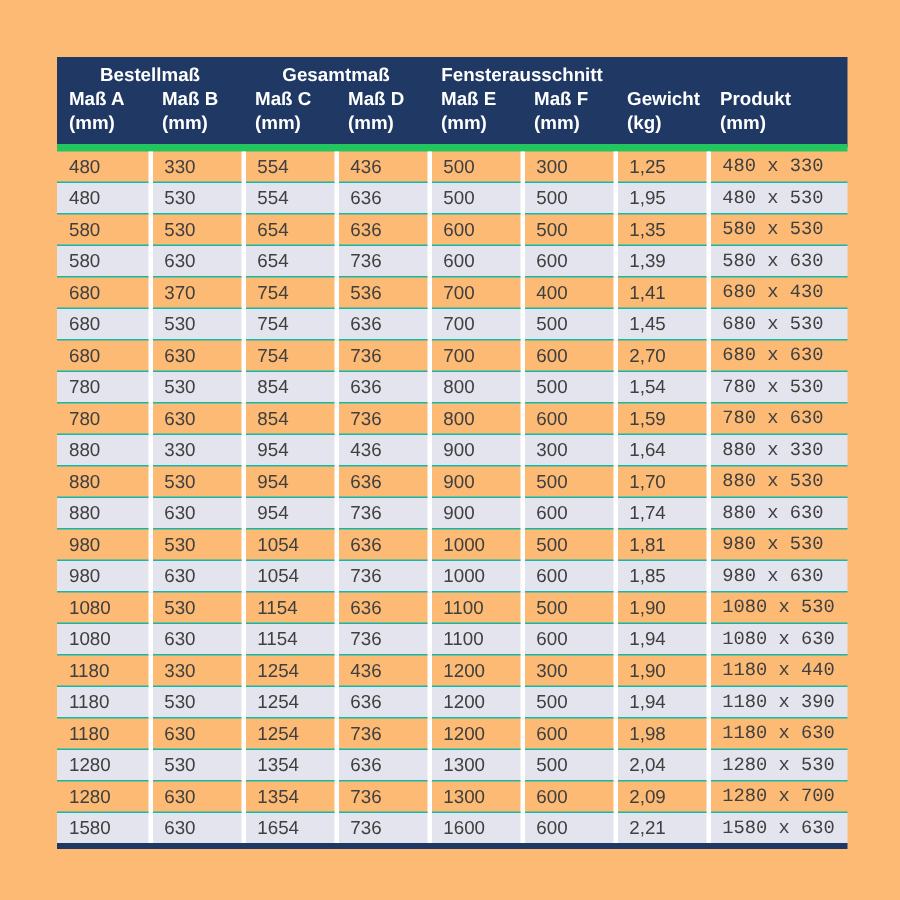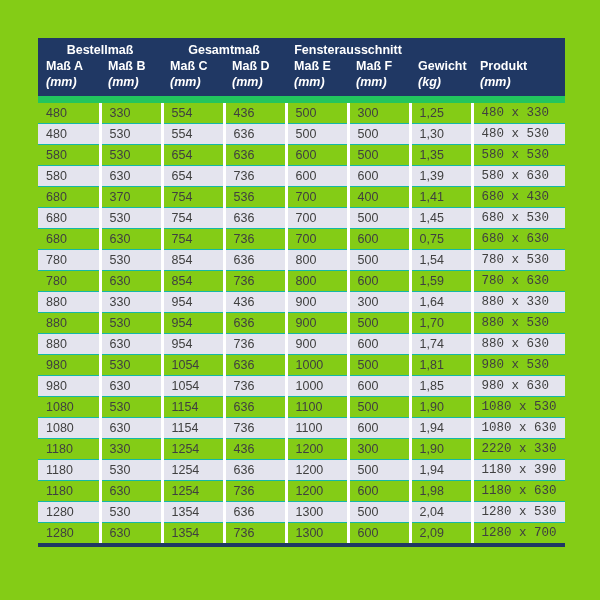--- a/index.html
+++ b/index.html
@@ -5,21 +5,21 @@
   * { box-sizing: border-box; }
   html, body {
     margin: 0; padding: 0;
     background: #ffffff;
     font-family: "Liberation Sans", sans-serif;
   }
   .page {
     position: relative;
     width: 600px;
     height: 600px;
-    background: #84cc16;
+    background: #fdba74;
     overflow: hidden;
   }
   table.spec-table {
     position: absolute;
     left: 38px;
     top: 38px;
     width: 527px;
     border-collapse: collapse;
     table-layout: fixed;
     border-bottom: 4px solid #203864;
@@ -38,23 +38,23 @@
     height: 20px;
     padding-top: 3px;
   }
   tr.colhead-row th {
     text-align: left;
     height: 40px;
     padding: 0 2px 5px 8px;
     line-height: 1.3;
     vertical-align: bottom;
   }
-  tr.colhead-row th .unit { display: block; font-weight: bold; font-style: italic; }
+  tr.colhead-row th .unit { display: block; font-weight: bold; }
   
-  tr.colhead-row th { border-bottom: 7px solid #22c55e; }
+  tr.colhead-row th { border-bottom: 5px solid #22c55e; }
   
   tbody td {
     font-size: 12.5px;
     color: #404040;
     padding: 3px 2px 3px 8px;
     height: 20px;
     border-right: 3px solid #ffffff;
     white-space: nowrap;
     overflow: hidden;
   }
@@ -106,21 +106,21 @@
           <td>1,25</td>
           <td>480 x 330</td>
         </tr>
         <tr class="band">
           <td>480</td>
           <td>530</td>
           <td>554</td>
           <td>636</td>
           <td>500</td>
           <td>500</td>
-          <td>1,30</td>
+          <td>1,95</td>
           <td>480 x 530</td>
         </tr>
         <tr>
           <td>580</td>
           <td>530</td>
           <td>654</td>
           <td>636</td>
           <td>600</td>
           <td>500</td>
           <td>1,35</td>
@@ -156,21 +156,21 @@
           <td>1,45</td>
           <td>680 x 530</td>
         </tr>
         <tr>
           <td>680</td>
           <td>630</td>
           <td>754</td>
           <td>736</td>
           <td>700</td>
           <td>600</td>
-          <td>0,75</td>
+          <td>2,70</td>
           <td>680 x 630</td>
         </tr>
         <tr class="band">
           <td>780</td>
           <td>530</td>
           <td>854</td>
           <td>636</td>
           <td>800</td>
           <td>500</td>
           <td>1,54</td>
@@ -257,21 +257,21 @@
           <td>1080 x 630</td>
         </tr>
         <tr>
           <td>1180</td>
           <td>330</td>
           <td>1254</td>
           <td>436</td>
           <td>1200</td>
           <td>300</td>
           <td>1,90</td>
-          <td>2220 x 330</td>
+          <td>1180 x 440</td>
         </tr>
         <tr class="band">
           <td>1180</td>
           <td>530</td>
           <td>1254</td>
           <td>636</td>
           <td>1200</td>
           <td>500</td>
           <td>1,94</td>
           <td>1180 x 390</td>
@@ -298,16 +298,26 @@
         </tr>
         <tr>
           <td>1280</td>
           <td>630</td>
           <td>1354</td>
           <td>736</td>
           <td>1300</td>
           <td>600</td>
           <td>2,09</td>
           <td>1280 x 700</td>
+        </tr>
+        <tr class="band">
+          <td>1580</td>
+          <td>630</td>
+          <td>1654</td>
+          <td>736</td>
+          <td>1600</td>
+          <td>600</td>
+          <td>2,21</td>
+          <td>1580 x 630</td>
         </tr>
       </tbody>
   </table>
 </div>
 
 </body></html>

